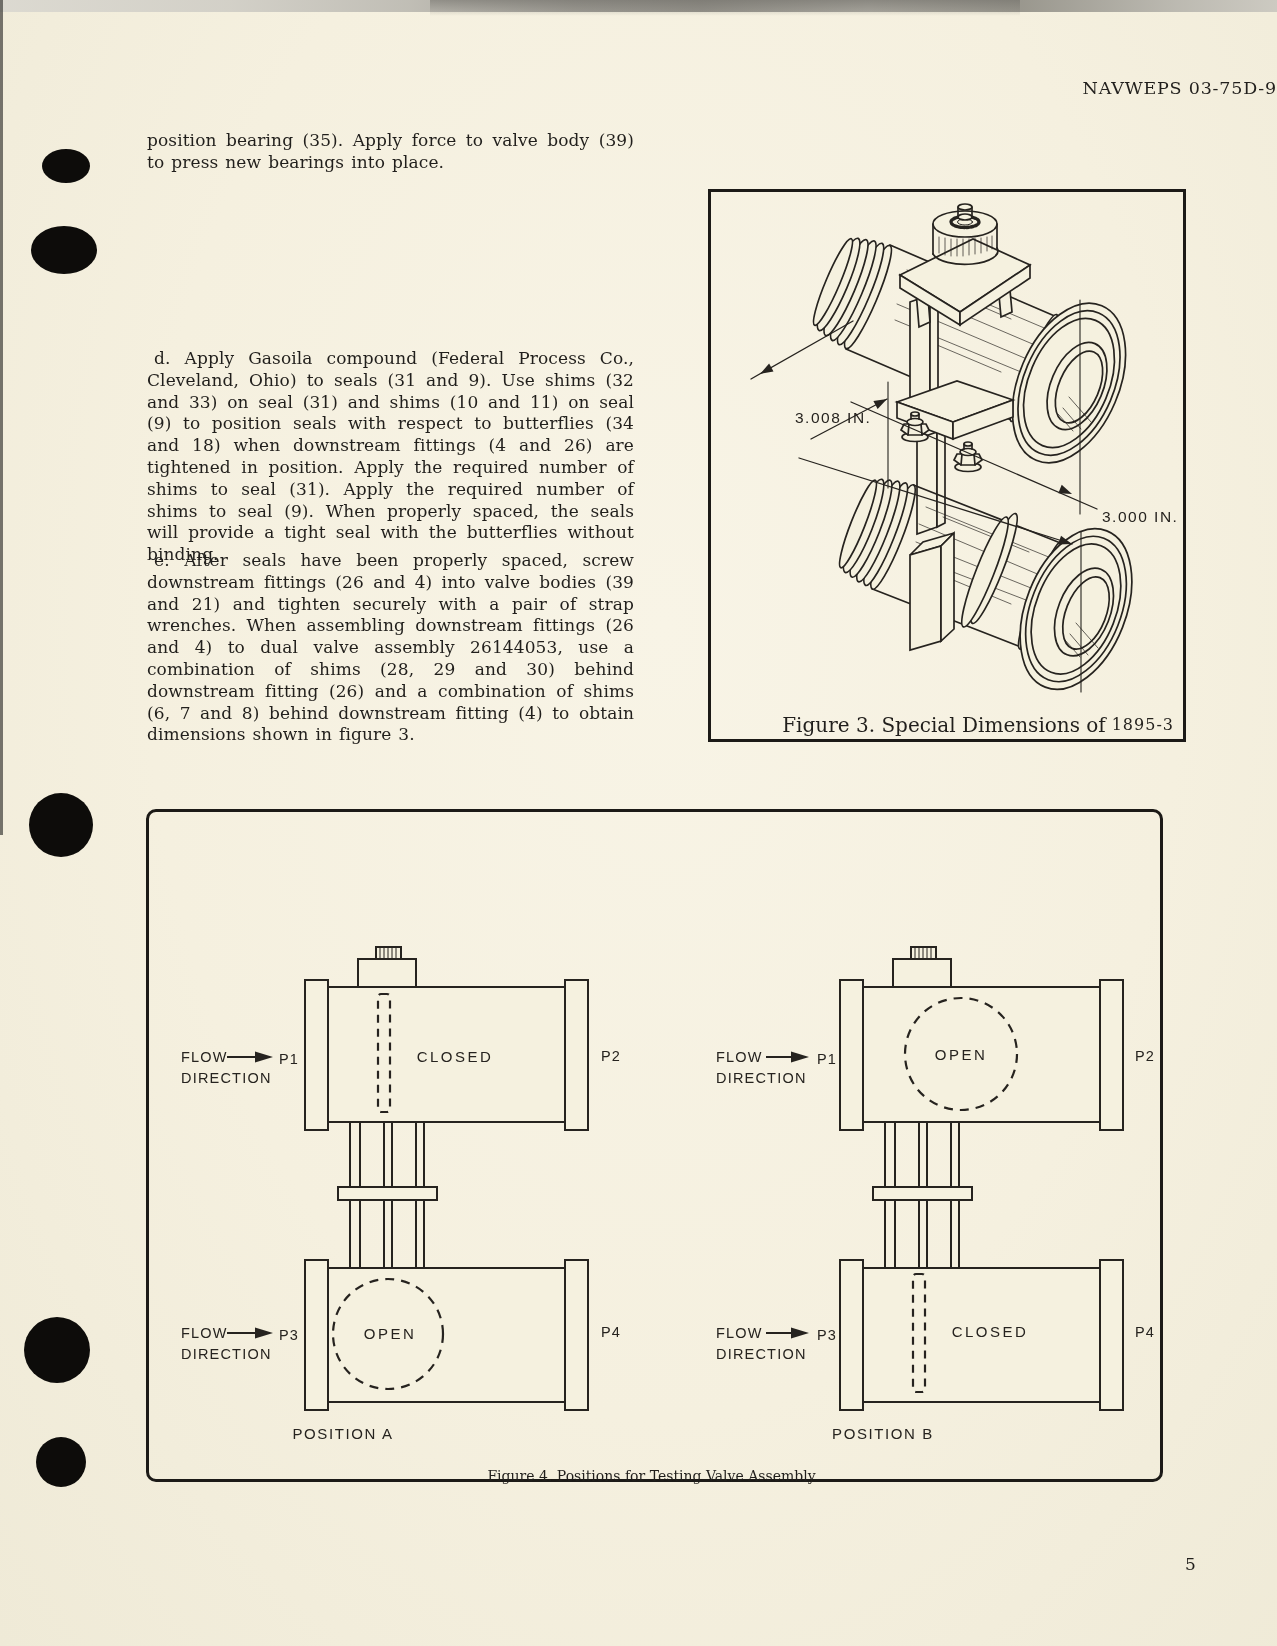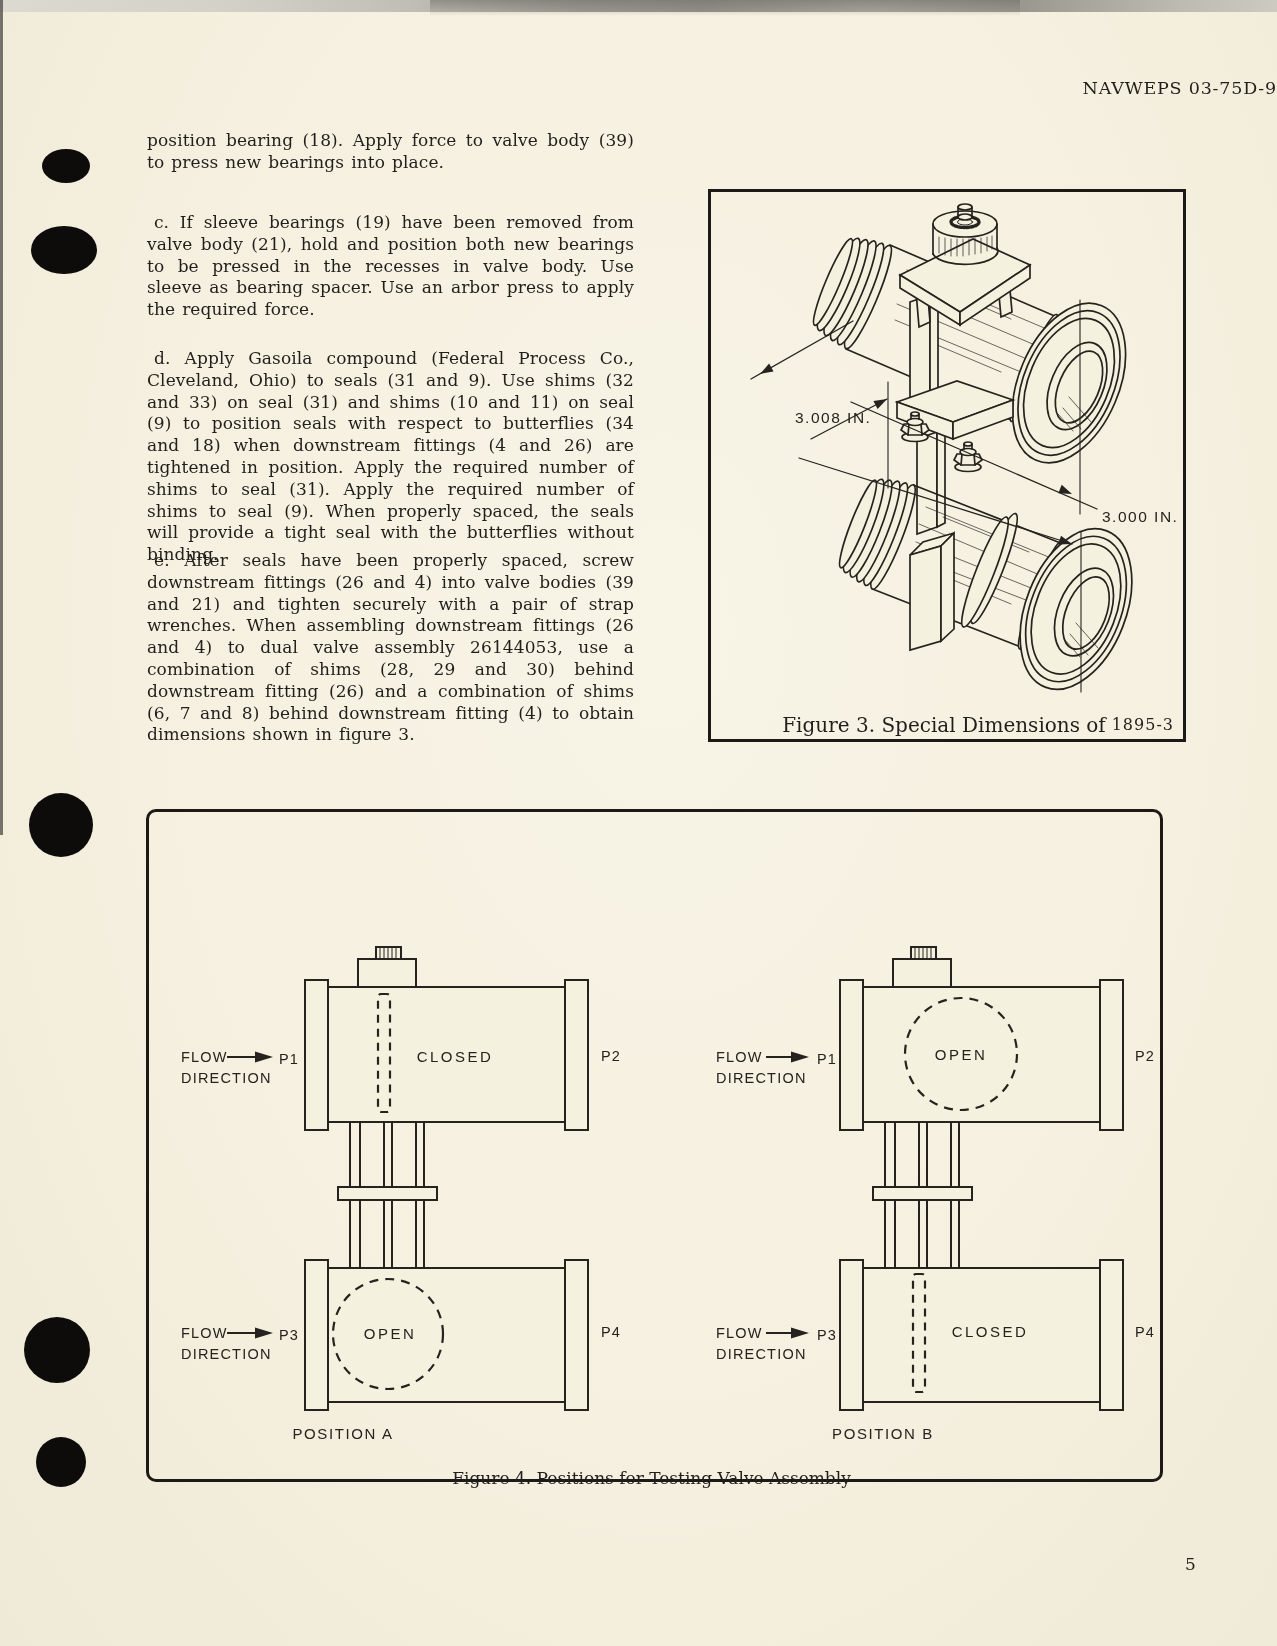--- a/index.html
+++ b/index.html
@@ -31,21 +31,21 @@
   .p1{top:130px;} .p2{top:212px;} .p3{top:348px;} .p4{top:550px;}
   .fig-box{position:absolute;border:3px solid #1c1a17;background:transparent;margin-top:39px;}
   .fig3-box{left:708px;top:150px;width:472px;height:547px;}
   .fig4-box{left:146px;top:770px;width:1011px;height:667px;border-radius:10px;}
   .fig3-caption{
     position:absolute;left:744px;top:714px;width:400px;text-align:center;
     font-size:20px;line-height:22.5px;
   }
   .fig4-caption{
     position:absolute;left:146px;top:1468px;width:1011px;text-align:center;
-    font-size:17px;
+    font-size:14px;
   }
   .page-number{position:absolute;left:1185px;top:1554px;font-size:17px;}
   svg text{fill:#26231f;}
   .dlabel{font-family:"Liberation Sans", sans-serif;font-size:14.5px;letter-spacing:1.2px;}
   .dstate{font-family:"Liberation Sans", sans-serif;font-size:15px;letter-spacing:2.5px;}
   .dpos{font-family:"Liberation Sans", sans-serif;font-size:15px;letter-spacing:1.6px;}
   .dimlabel{font-family:"Liberation Sans", sans-serif;font-size:15.5px;letter-spacing:1.5px;}
   .figid{font-family:"DejaVu Serif", serif;font-size:16px;letter-spacing:1px;}
 </style>
 </head>
@@ -58,22 +58,21 @@
   <div class="edge-line"></div>
 
   <div class="dot" style="left:42px;top:149px;width:48px;height:34px;"></div>
   <div class="dot" style="left:31px;top:226px;width:66px;height:48px;"></div>
   <div class="dot" style="left:29px;top:793px;width:64px;height:64px;"></div>
   <div class="dot" style="left:24px;top:1317px;width:66px;height:66px;"></div>
   <div class="dot" style="left:36px;top:1437px;width:50px;height:50px;"></div>
 
   <div class="header">NAVWEPS 03-75D-9</div>
 
-  <div class="para p1">position bearing (18).  Apply force to valve body (39) to press new bearings into place.</div>
-  <div class="para p2 indent">c. If sleeve bearings (19) have been removed from valve body (21), hold and position both new bearings to be pressed in the recesses in valve body.  Use sleeve as bearing spacer.  Use an arbor press to apply the required force.</div>
+  <div class="para p1">position bearing (35).  Apply force to valve body (39) to press new bearings into place.</div>
   <div class="para p3 indent">d. Apply Gasoila compound (Federal Process Co., Cleveland, Ohio) to seals (31 and 9).  Use shims (32 and 33) on seal (31) and shims (10 and 11) on seal (9) to position seals with respect to butterflies (34 and 18) when downstream fittings (4 and 26) are tightened in position.  Apply the required number of shims to seal (31).  Apply the required number of shims to seal (9).  When properly spaced, the seals will provide a tight seal with the butterflies without binding.</div>
   <div class="para p4 indent">e. After seals have been properly spaced, screw downstream fittings (26 and 4) into valve bodies (39 and 21) and tighten securely with a pair of strap wrenches.  When assembling downstream fittings (26 and 4) to dual valve assembly 26144053, use a combination of shims (28, 29 and 30) behind downstream fitting (26) and a combination of shims (6, 7 and 8) behind downstream fitting (4) to obtain dimensions shown in figure 3.</div>
 
   <div class="fig-box fig3-box">
     <svg width="472" height="547" viewBox="0 0 472 547">
       <g stroke="#26231f" stroke-width="1.7" fill="none" stroke-linecap="round">
 
         <g>
 
           <line x1="179" y1="53" x2="346" y2="125"></line>

